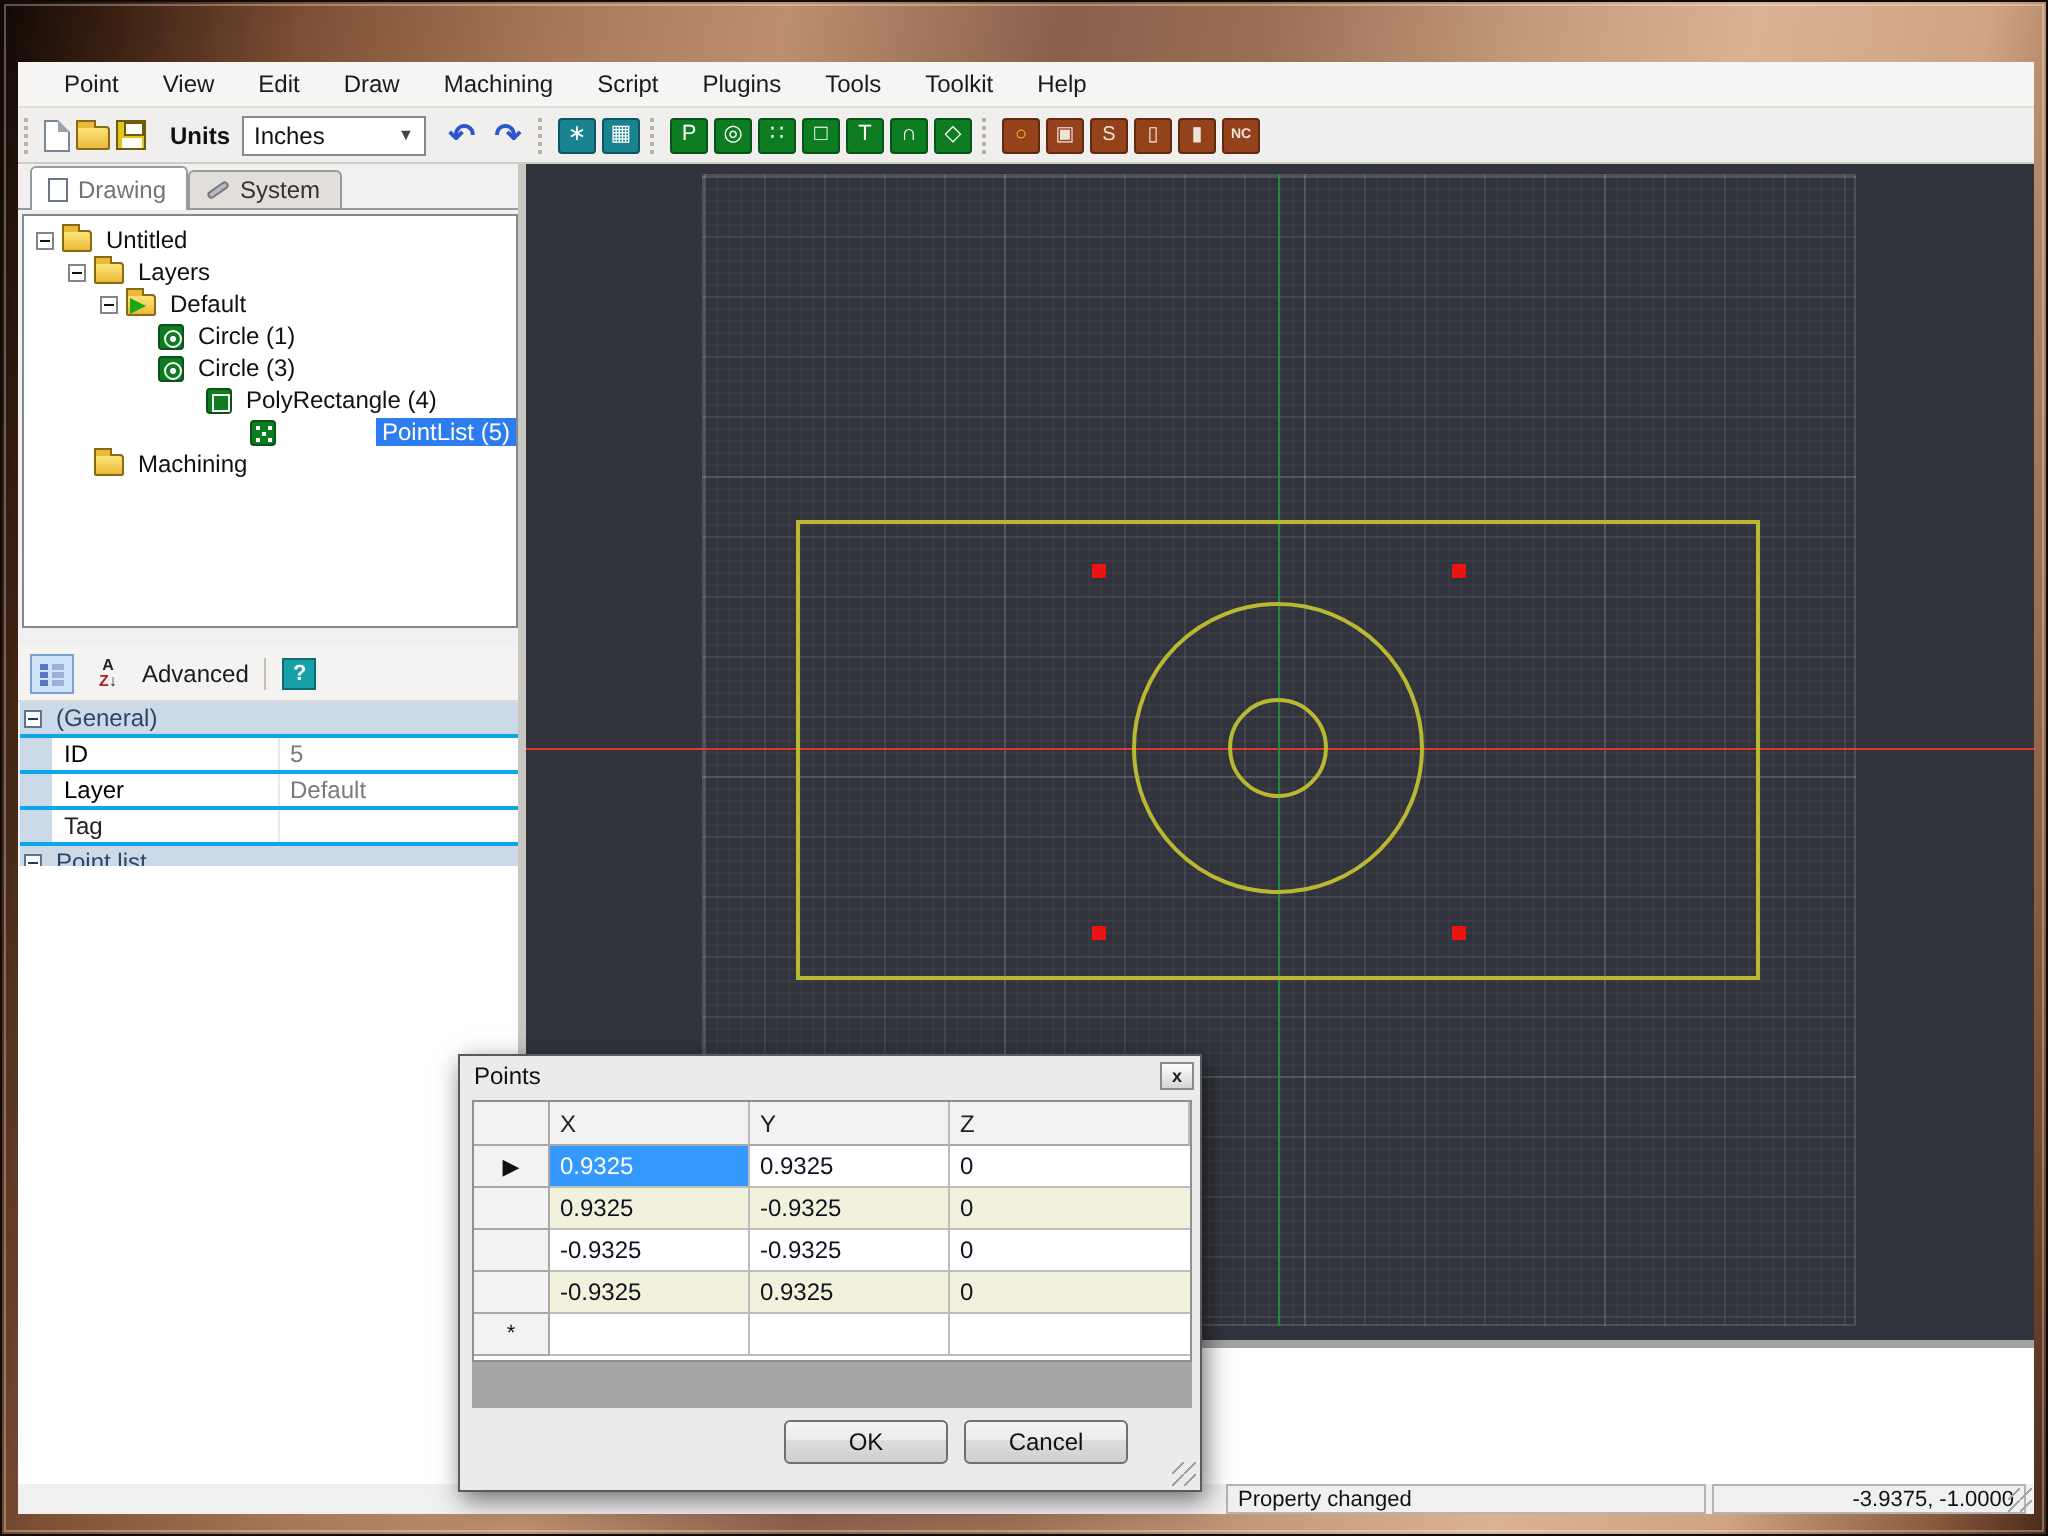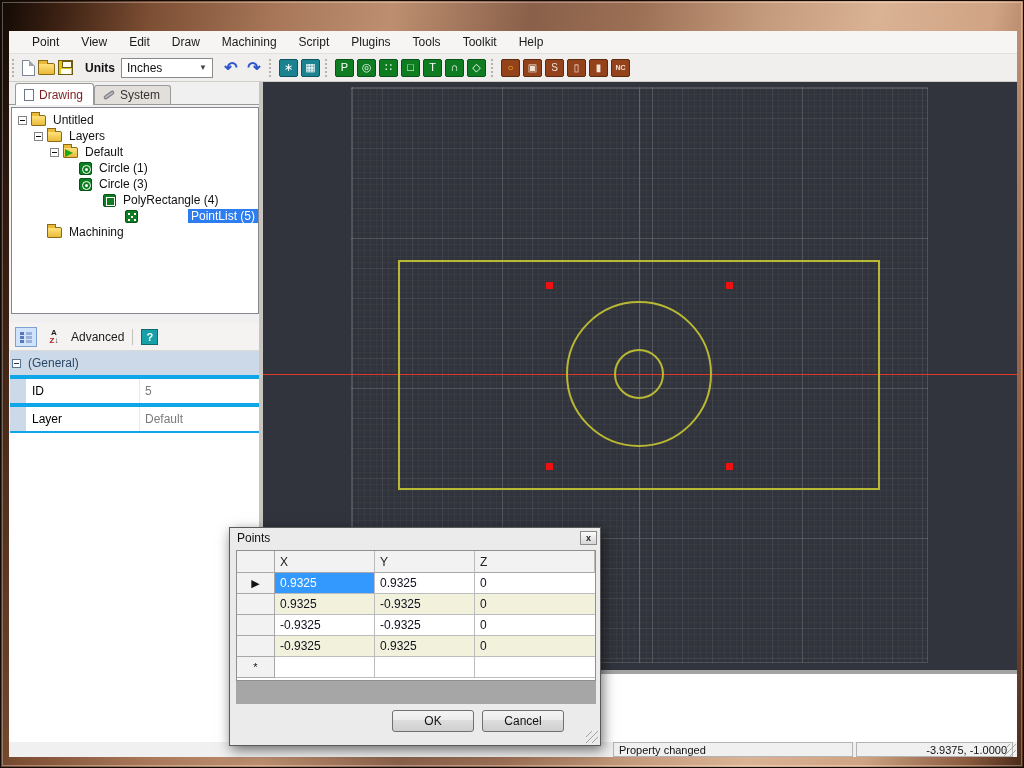--- a/index.html
+++ b/index.html
@@ -45,21 +45,21 @@
   .new-icon::after { content:""; position:absolute; right:-1px; top:-1px; border:3px solid #f1efee; border-left-color:#9aa2af; border-bottom-color:#9aa2af; }
   .open-icon { width:17px; height:12px; background:linear-gradient(#ffe27a,#e8b93a); border:1px solid #8a6a12; border-radius:1px 2px 1px 1px; position:relative; margin-top:3px; }
   .open-icon::before { content:""; position:absolute; left:-1px; top:-4px; width:8px; height:3px; background:#e8b93a; border:1px solid #8a6a12; border-bottom:none; }
   .save-icon { width:15px; height:15px; background:#e3c41f; border:1px solid #6e5c0d; position:relative; }
   .save-icon::before { content:""; position:absolute; left:3px; top:0; width:8px; height:5px; background:#fdfdf4; border:1px solid #6e5c0d; }
   .save-icon::after { content:""; position:absolute; left:2px; bottom:0; width:10px; height:5px; background:#fdfdf4; }
 
   
   .left-panel { position:absolute; left:8px; top:81px; width:254px; height:660px; background:#f0f0f0; }
   .tabstrip { position:absolute; left:0; top:0; width:254px; height:23px; display:flex; align-items:flex-end; padding-left:6px; border-bottom:1px solid #9a9a9a; background:#f0f0f0; }
-  .tab { display:flex; align-items:center; gap:5px; font-size:12px; padding:3px 10px 3px 8px; border:1px solid #9a9a9a; border-bottom:none; border-radius:3px 3px 0 0; color:#7f1d1d; }
+  .tab { display:flex; align-items:center; gap:5px; font-size:12px; padding:3px 10px 3px 8px; border:1px solid #9a9a9a; border-bottom:none; border-radius:3px 3px 0 0; color:#737373; }
   .tab.active { background:#fff; height:22px; position:relative; z-index:2; margin-bottom:-1px; }
   .tab.inactive { background:#e2dfda; height:19px; color:#333; }
   .page-glyph { width:10px; height:12px; background:#fff; border:1px solid #6d7687; }
   .wrench-glyph { width:12px; height:4px; background:#b8b8c0; border:1px solid #77777f; border-radius:2px; transform:rotate(-35deg); }
   .treebox { position:absolute; left:2px; top:25px; width:248px; height:207px; background:#fff; border:1px solid #828790; overflow:hidden; padding-top:4px; }
   .tree-row { height:16px; display:flex; align-items:center; font-size:12px; color:#111; white-space:nowrap; }
   .expander { width:9px; height:9px; border:1px solid #848484; background:#fff; position:relative; margin-right:4px; flex:0 0 auto; }
   .expander::after { content:""; position:absolute; left:1px; top:3px; width:5px; height:1px; background:#111; }
   .tree-label { padding:0 3px; margin-left:4px; }
   .tree-label.selected { background:#2d7df0; color:#fff; }
@@ -82,21 +82,21 @@
       linear-gradient(#5a78c0 0 0) 0 5px/4px 3px no-repeat,
       linear-gradient(#9ab0d8 0 0) 6px 5px/6px 3px no-repeat,
       linear-gradient(#5a78c0 0 0) 0 9px/4px 3px no-repeat,
       linear-gradient(#9ab0d8 0 0) 6px 9px/6px 3px no-repeat; }
   .az-glyph { font-size:8px; font-weight:bold; line-height:1; text-align:center; color:#222; }
   .az-glyph .z { color:#b02020; }
   .advanced-label { font-size:12px; color:#1a1a1a; }
   .pb-sep { width:1px; height:16px; background:#c4c1bd; margin:0 2px; }
   .help-icon { width:17px; height:16px; background:#18a0a8; color:#fff; border:1px solid #0c6a70; font-size:11px; font-weight:bold; display:flex; align-items:center; justify-content:center; }
   .propgrid { position:absolute; left:1px; top:269px; width:252px; height:163px; background:#fff; font-size:12px; }
-  .pg-row { height:28px; display:flex; border-bottom:4px solid #0ea5e9;text-align:center; }
+  .pg-row { height:18px; display:flex; border-bottom:2px solid #0ea5e9;text-align:center; }
   .pg-margin { width:16px; flex:0 0 auto; background:#ccd9e8; display:flex; align-items:center; justify-content:center; }
   .pg-cat { background:#ccd9e8; color:#2a4866; display:flex; align-items:center; flex:1; padding-left:2px; }
   .pg-expand { width:9px; height:9px; border:1px solid #5a748e; background:#fff; position:relative; margin-right:4px; flex:0 0 auto; }
   .pg-expand::after { content:""; position:absolute; left:1px; top:3px; width:5px; height:1px; background:#1e3c5a; }
   .pg-label { width:114px; flex:0 0 auto; display:flex; align-items:center; padding-left:6px; color:#222; border-right:1px solid #e4eaf2; }
   .pg-label.muted { color:#000000; }
   .pg-label.selected { background:#3598fb; color:#fff; }
   .pg-value { flex:1; display:flex; align-items:center; padding-left:5px; color:#222; position:relative; }
   .pg-value.muted { color:#7a7a7a; }
   .dots-btn { position:absolute; right:2px; top:1px; width:20px; height:15px; background:linear-gradient(#f4f4f4,#d8d8d8); border:1px solid #707070; font-size:9px; letter-spacing:1px; display:flex; align-items:flex-end; justify-content:center; color:#111; }

